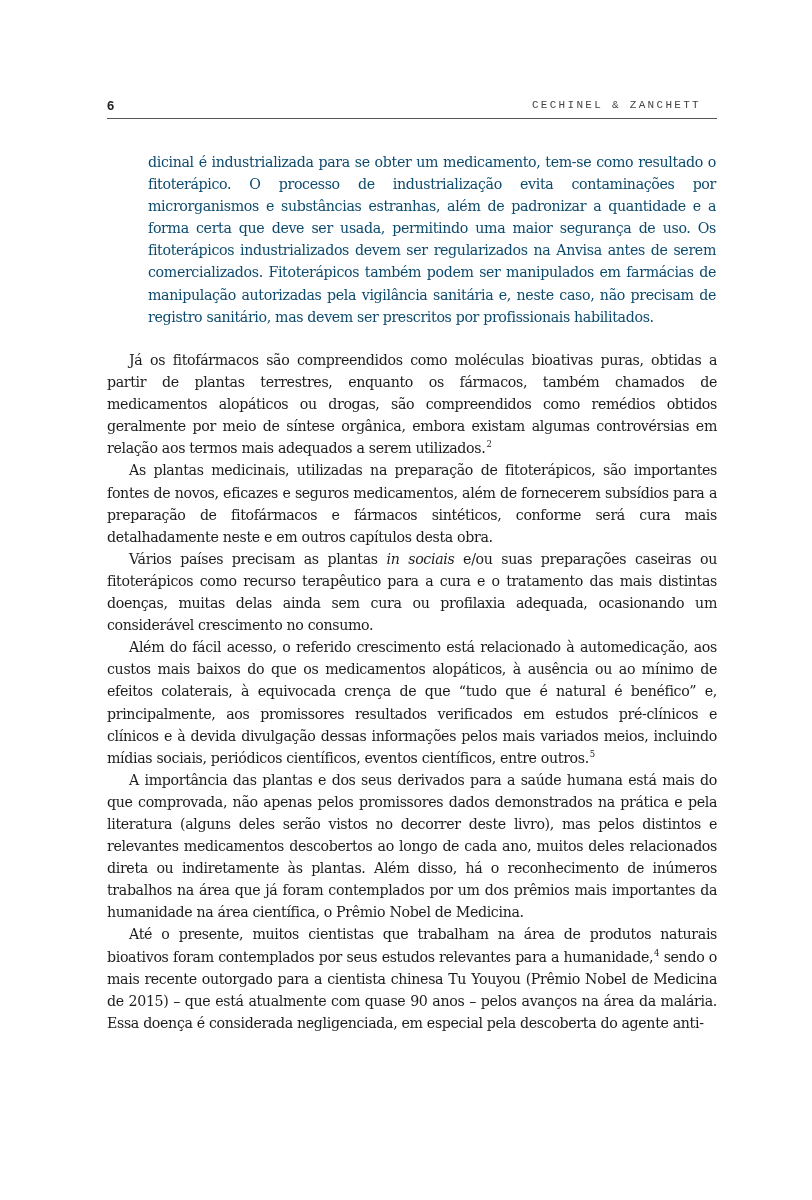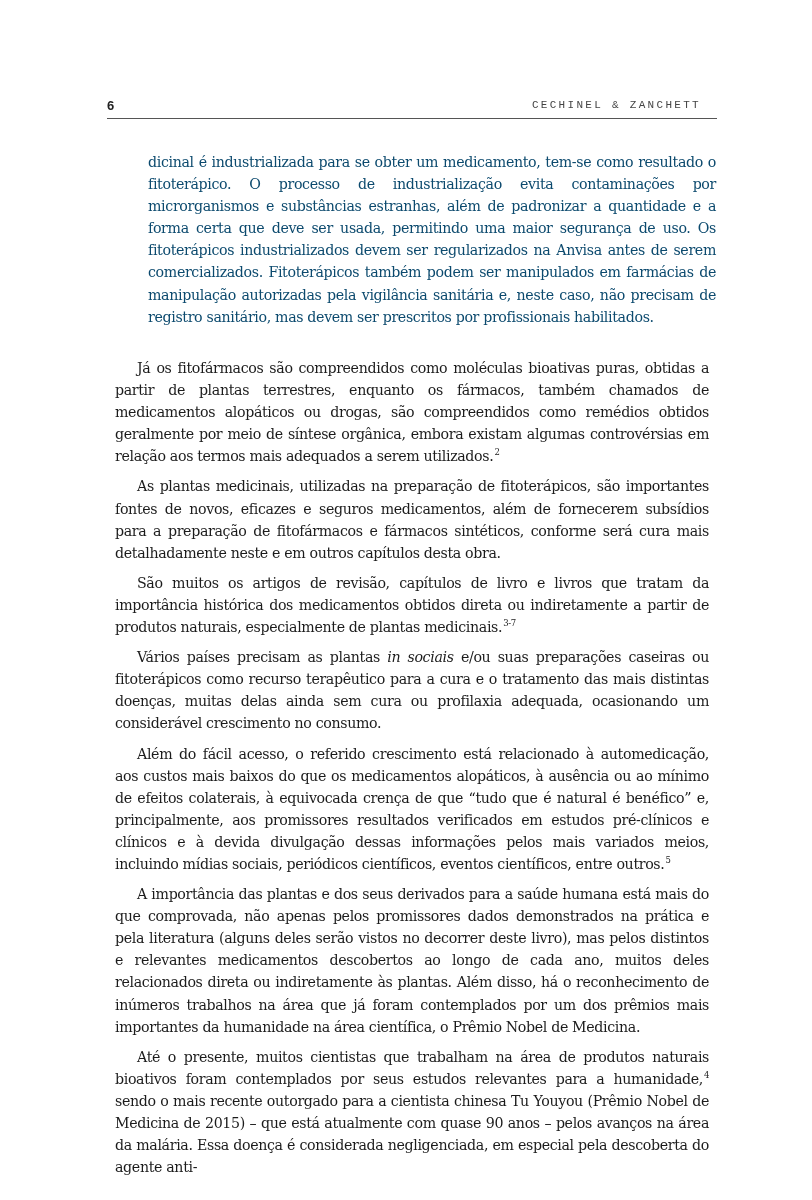--- a/index.html
+++ b/index.html
@@ -58,21 +58,21 @@
       top: 349px;
       width: 610px;
       font-family: "DejaVu Serif", serif;
       font-size: 14.2px;
       line-height: 22.1px;
       color: #1c1c1c;
       text-align: justify;
       letter-spacing: -0.35px;
     }
     .body p {
-      margin: 8px;
+      margin: 0;
       text-indent: 22px;
     }
     sup {
       font-size: 8.5px;
       line-height: 0;
       vertical-align: 6px;
       margin-left: 1px;
     }
     em { font-style: italic; }
   </style>
@@ -84,18 +84,17 @@
   <span class="running-head">CECHINEL &amp; ZANCHETT</span>
 </div>
 
 <div class="block">
   <p>dicinal é industrializada para se obter um medicamento, tem-se como resultado o fitoterápico. O processo de industrialização evita contaminações por microrganismos e substâncias estranhas, além de padronizar a quantidade e a forma certa que deve ser usada, permitindo uma maior segurança de uso. Os fitoterápicos industrializados devem ser regularizados na Anvisa antes de serem comercializados. Fitoterápicos também podem ser manipulados em farmácias de manipulação autorizadas pela vigilância sanitária e, neste caso, não precisam de registro sanitário, mas devem ser prescritos por profissionais habilitados.</p>
 </div>
 
 <div class="body">
   <p><span>Já os fitofármacos são compreendidos como moléculas bioativas puras, obtidas a partir de plantas terrestres, enquanto os fármacos, também chamados de medicamentos alopáticos ou drogas, são compreendidos como remédios obtidos geralmente por meio de síntese orgânica, embora existam algumas controvérsias em relação aos termos mais adequados a serem utilizados.</span><sup>2</sup></p>
   <p><span>As plantas medicinais, utilizadas na preparação de fitoterápicos, são importantes fontes de novos, eficazes e seguros medicamentos, além de fornecerem subsídios para a preparação de fitofármacos e fármacos sintéticos, conforme será cura mais detalhadamente neste e em outros capítulos desta obra.</span></p>
-  <p><span>São muitos os artigos de revisão, capítulos de livro e livros que tratam da importância histórica dos medicamentos obtidos direta ou indiretamente a partir de produtos naturais, especialmente de plantas medicinais.</span><sup>3-7</sup></p>
   <p><span>Vários países precisam as plantas </span><em>in sociais</em><span> e/ou suas preparações caseiras ou fitoterápicos como recurso terapêutico para a cura e o tratamento das mais distintas doenças, muitas delas ainda sem cura ou profilaxia adequada, ocasionando um considerável crescimento no consumo.</span></p>
   <p><span>Além do fácil acesso, o referido crescimento está relacionado à automedicação, aos custos mais baixos do que os medicamentos alopáticos, à ausência ou ao mínimo de efeitos colaterais, à equivocada crença de que “tudo que é natural é benéfico” e, principalmente, aos promissores resultados verificados em estudos pré-clínicos e clínicos e à devida divulgação dessas informações pelos mais variados meios, incluindo mídias sociais, periódicos científicos, eventos científicos, entre outros.</span><sup>5</sup></p>
   <p><span>A importância das plantas e dos seus derivados para a saúde humana está mais do que comprovada, não apenas pelos promissores dados demonstrados na prática e pela literatura (alguns deles serão vistos no decorrer deste livro), mas pelos distintos e relevantes medicamentos descobertos ao longo de cada ano, muitos deles relacionados direta ou indiretamente às plantas. Além disso, há o reconhecimento de inúmeros trabalhos na área que já foram contemplados por um dos prêmios mais importantes da humanidade na área científica, o Prêmio Nobel de Medicina.</span></p>
   <p><span>Até o presente, muitos cientistas que trabalham na área de produtos naturais bioativos foram contemplados por seus estudos relevantes para a humanidade,</span><sup>4</sup><span> sendo o mais recente outorgado para a cientista chinesa Tu Youyou (Prêmio Nobel de Medicina de 2015) – que está atualmente com quase 90 anos – pelos avanços na área da malária. Essa doença é considerada negligenciada, em especial pela descoberta do agente anti-</span></p>
 </div>
 
 </body></html>

